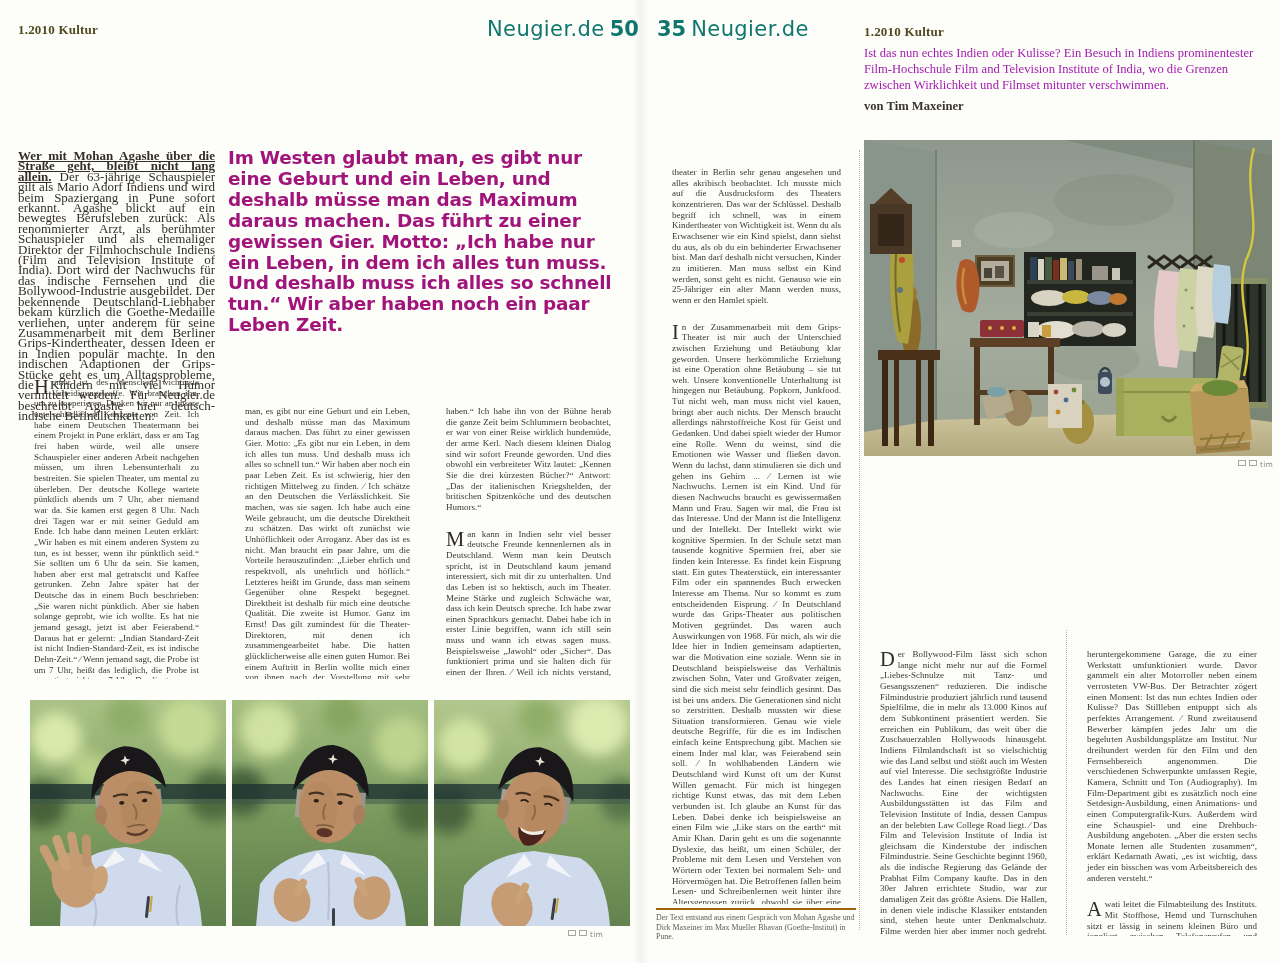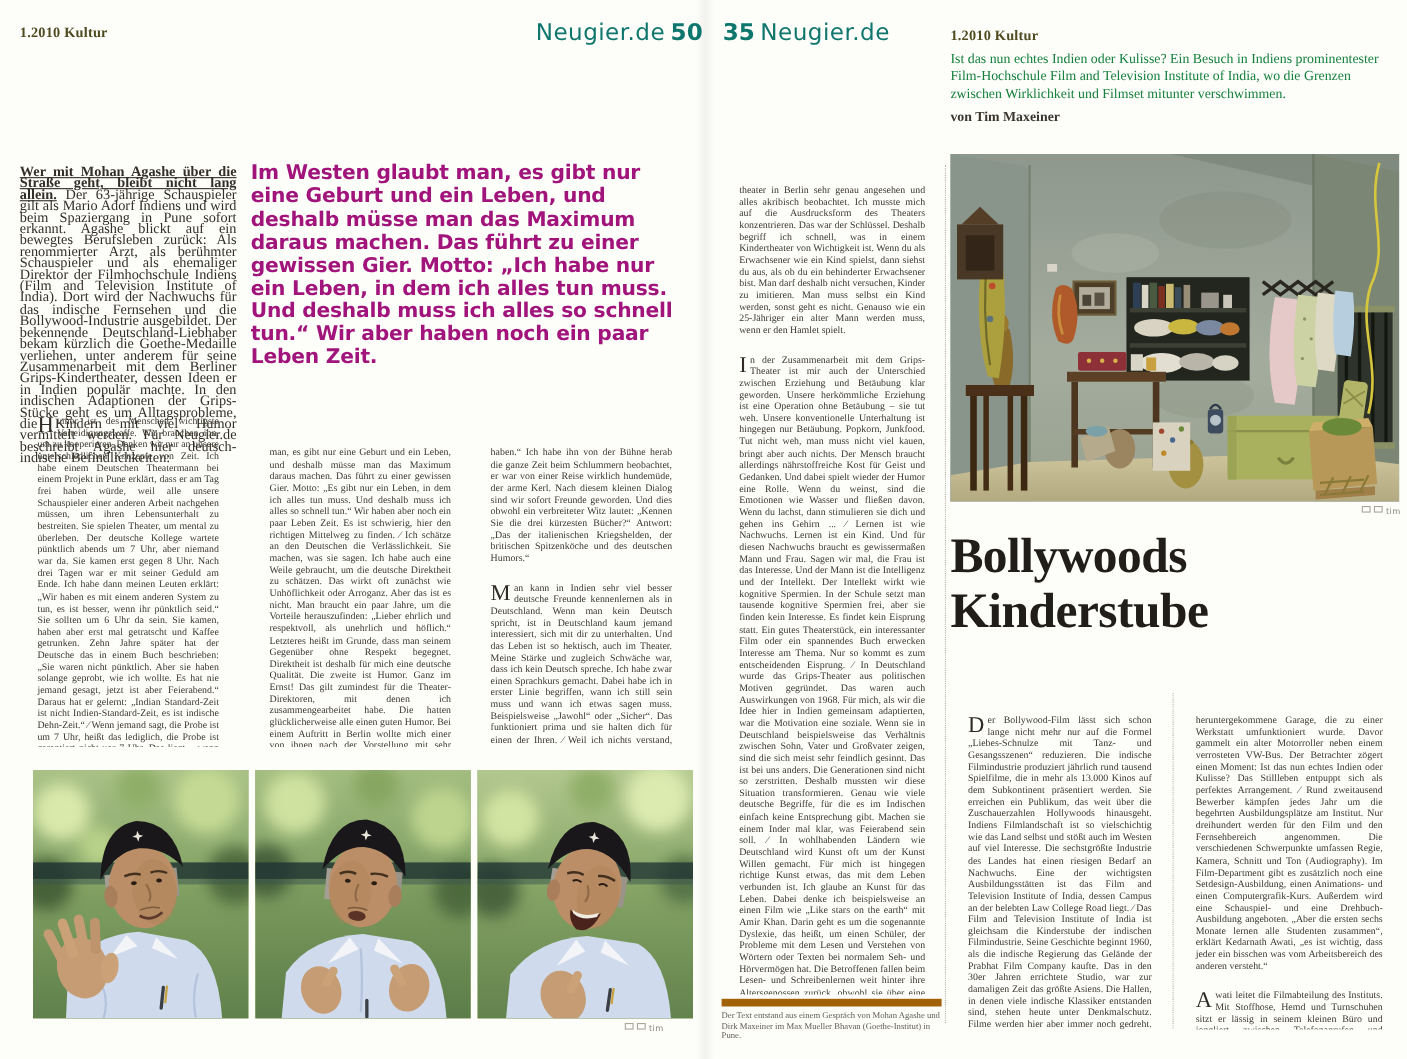--- a/index.html
+++ b/index.html
@@ -14,23 +14,23 @@
   .brand .sp{display:inline-block;width:5px;}
   .lede{width:197px;font-size:13px;line-height:10.4px;text-align:justify;color:#332f27;margin:0;}
   .lede-lead{font-weight:700;text-decoration:underline;}
   .pullquote{width:402px;font-family:"DejaVu Sans",sans-serif;font-weight:700;font-size:18.4px;
              line-height:20.9px;letter-spacing:-.2px;color:var(--quote,#a1147b);margin:0;}
   .bodycol{font-size:9px;line-height:10.65px;text-align:justify;overflow:hidden;}
   .bodycol p{margin:16px;}
   .bodycol p + p{margin-top:10px;}
   .dropcap{float:left;font-size:20.5px;line-height:18px;padding:1px 3px 0 0;color:#2f2b24;}
   .vrule{border-left:1px dotted #b7b3a6;width:0;}
-  .footnote{width:200px;font-size:7.9px;line-height:9.7px;color:#605c52;border-top:7px solid #a16207;
+  .footnote{width:200px;font-size:7.9px;line-height:9.7px;color:#605c52;border-top:2px solid #a16207;
             padding-top:3px;text-align:left;}
-  .standfirst{width:404px;font-size:12.6px;line-height:15.8px;color:#15803d;margin:0;}
+  .standfirst{width:404px;font-size:12.6px;line-height:15.8px;color:#a21caf;margin:0;}
   .byline{font-size:12.6px;font-weight:700;color:#3a352c;}
   .headline{font-weight:700;font-size:45px;line-height:50px;letter-spacing:-.5px;color:var(--headline,#211e1a);}
   .photo{overflow:hidden;background:#9bb078;}
   .photo svg{display:block;width:100%;height:100%;}
   .credit{font-family:"DejaVu Sans",sans-serif;font-size:7.5px;color:#8b877c;letter-spacing:.3px;
           display:flex;align-items:flex-start;gap:3px;}
   .credit-box{display:inline-block;width:8px;height:6px;border:1px solid #aaa69a;box-sizing:border-box;
               font-size:4px;line-height:4px;text-align:center;color:#aaa69a;}
 </style>
 </head>
@@ -378,24 +378,20 @@
       </g>
     </svg>
   </div>
 
   <div class="abs credit" style="left:1238px;top:460px">
     <span class="credit-box"></span>
     <span class="credit-box"></span>
     <span>tim</span>
   </div>
 
-  <div class="abs headline" style="left:864px;top:480px">
-    <div>Bollywoods</div>
-    <div>Kinderstube</div>
-  </div>
 
   <div class="abs bodycol" style="left:864px;top:633px;width:199px;height:303px">
     <p><span class="dropcap">D</span><span>er Bollywood-Film lässt sich schon lange nicht mehr nur auf die Formel „Liebes-Schnulze mit Tanz- und Gesangsszenen“ reduzieren. Die indische Filmindustrie produziert jährlich rund tausend Spielfilme, die in mehr als 13.000 Kinos auf dem Subkontinent präsentiert werden. Sie erreichen ein Publikum, das weit über die Zuschauerzahlen Hollywoods hinausgeht. Indiens Filmlandschaft ist so vielschichtig wie das Land selbst und stößt auch im Westen auf viel Interesse. Die sechstgrößte Industrie des Landes hat einen riesigen Bedarf an Nachwuchs. Eine der wichtigsten Ausbildungsstätten ist das Film and Television Institute of India, dessen Campus an der belebten Law College Road liegt. ⁄ Das Film and Television Institute of India ist gleichsam die Kinderstube der indischen Filmindustrie. Seine Geschichte beginnt 1960, als die indische Regierung das Gelände der Prabhat Film Company kaufte. Das in den 30er Jahren errichtete Studio, war zur damaligen Zeit das größte Asiens. Die Hallen, in denen viele indische Klassiker entstanden sind, stehen heute unter Denkmalschutz. Filme werden hier aber immer noch gedreht. Eine Gruppe von Studentinnen dekoriert gerade den Nachbau einer indischen Wohnung und ein paar Meter weiter bastelt ein junger Mann an den letzten Details eines Models der Brooklyn Bridge. Auf dem Campus steht eine</span></p>
   </div>
 
   <div class="abs bodycol" style="left:1071px;top:633px;width:202px;height:303px">
     <p>heruntergekommene Garage, die zu einer Werkstatt umfunktioniert wurde. Davor gammelt ein alter Motorroller neben einem verrosteten VW-Bus. Der Betrachter zögert einen Moment: Ist das nun echtes Indien oder Kulisse? Das Stillleben entpuppt sich als perfektes Arrangement. ⁄ Rund zweitausend Bewerber kämpfen jedes Jahr um die begehrten Ausbildungsplätze am Institut. Nur dreihundert werden für den Film und den Fernsehbereich angenommen. Die verschiedenen Schwerpunkte umfassen Regie, Kamera, Schnitt und Ton (Audiography). Im Film-Department gibt es zusätzlich noch eine Setdesign-Ausbildung, einen Animations- und einen Computergrafik-Kurs. Außerdem wird eine Schauspiel- und eine Drehbuch-Ausbildung angeboten. „Aber die ersten sechs Monate lernen alle Studenten zusammen“, erklärt Kedarnath Awati, „es ist wichtig, dass jeder ein bisschen was vom Arbeitsbereich des anderen versteht.“</p>
     <p><span class="dropcap">A</span><span>wati leitet die Filmabteilung des Instituts. Mit Stoffhose, Hemd und Turnschuhen sitzt er lässig in seinem kleinen Büro und jongliert zwischen Telefonanrufen und Gesprächen mit Studenten hin und her. Während Studenten sich für ausstehende Studiengebühren entschuldigen, sagt er zwischendurch: „Ich wollte eigentlich niemals etwas mit Administra-</span></p>
   </div>
 

